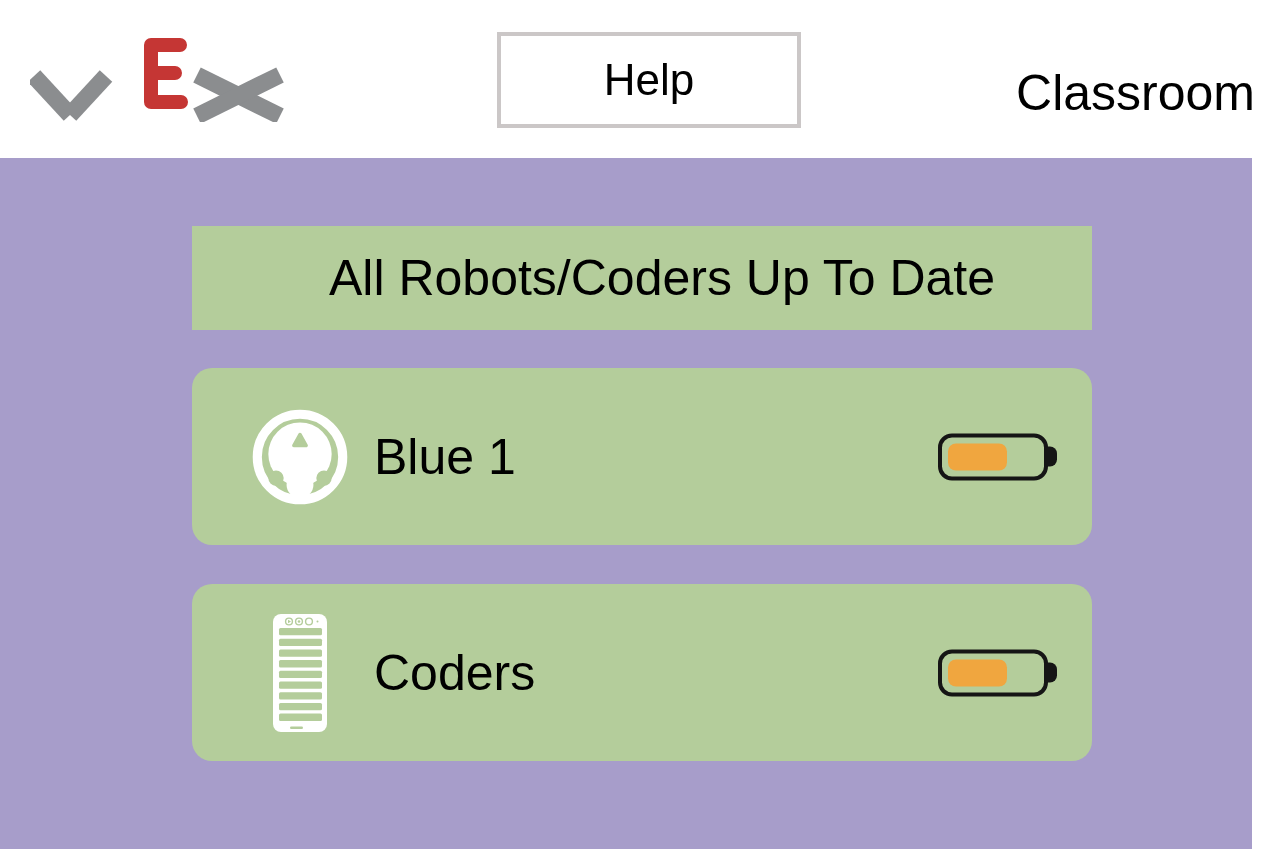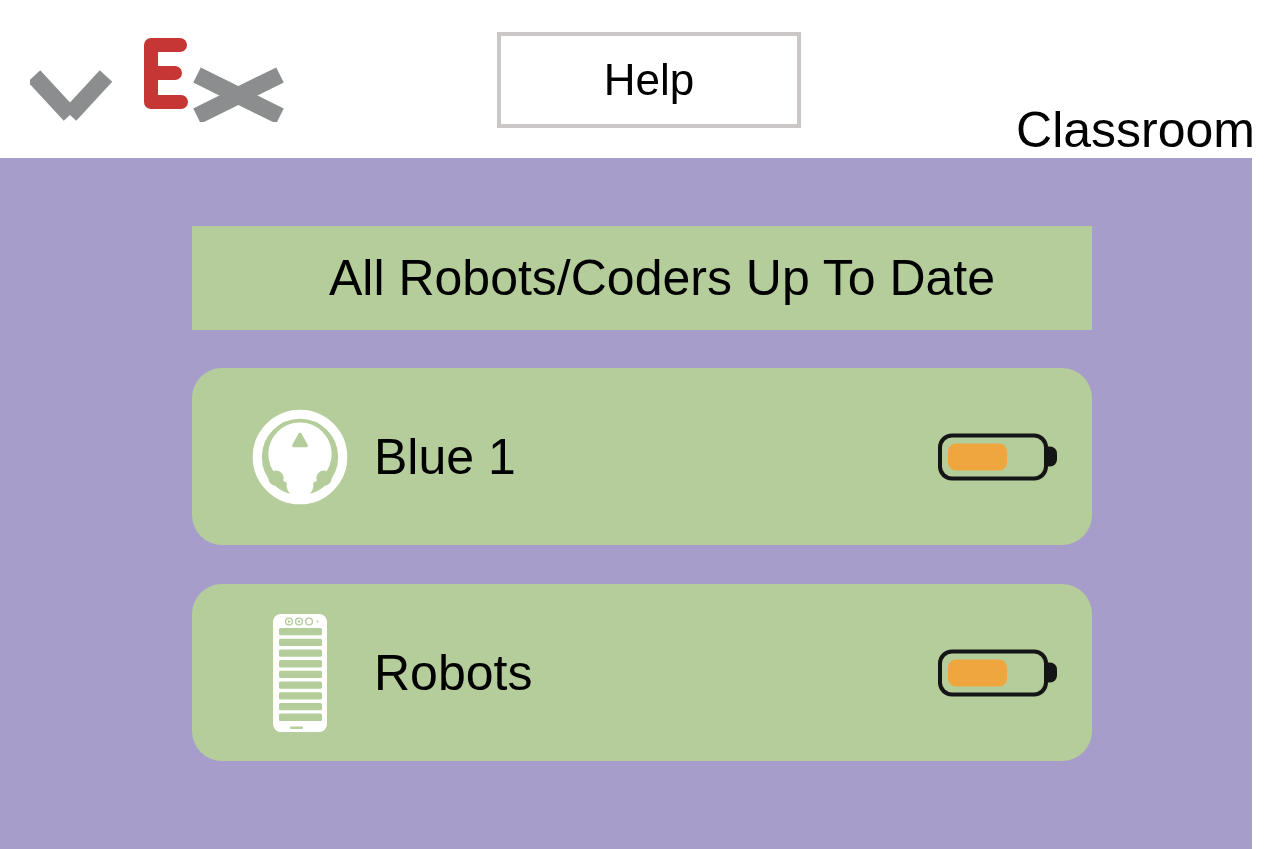--- a/index.html
+++ b/index.html
@@ -21,33 +21,33 @@
   .logo{position:absolute;left:30px;top:36px;width:255px;height:86px;}
   .help-btn{
     position:absolute;left:497px;top:32px;width:304px;height:96px;
     background:#ffffff;border:4px solid var(--help-border);
     display:flex;align-items:center;justify-content:center;
     font-size:44px;color:var(--ink);cursor:pointer;
   }
   .classroom{
     position:absolute;right:29px;top:0;height:158px;
     display:flex;align-items:center;
-    font-size:50px;color:var(--ink);padding-top:28px;margin-top:37px;
+    font-size:50px;color:var(--ink);padding-top:28px;
   }
 
   
   .banner{
     position:absolute;left:192px;top:226px;width:900px;height:104px;
     background:var(--green);
     display:flex;align-items:center;justify-content:center;
     font-size:50px;color:var(--ink);padding-left:40px;
   }
   .device-card{
     position:absolute;left:192px;width:900px;height:177px;
-    background:var(--green);border-radius:30px;
+    background:var(--green);border-radius:20px;
     display:flex;align-items:center;cursor:pointer;
   }
   .card-1{top:368px;}
   .card-2{top:584px;}
   .icon-slot{
     width:96px;height:130px;margin-left:60px;flex:0 0 auto;
     display:flex;align-items:center;justify-content:center;
   }
   .device-label{margin-left:26px;font-size:50px;color:var(--ink);}
   .battery{
@@ -139,20 +139,20 @@
         <rect x="6" y="46.1" width="43" height="7.3" rx="1.5" fill="var(--green)"></rect>
         <rect x="6" y="56.8" width="43" height="7.3" rx="1.5" fill="var(--green)"></rect>
         <rect x="6" y="67.5" width="43" height="7.3" rx="1.5" fill="var(--green)"></rect>
         <rect x="6" y="78.2" width="43" height="7.3" rx="1.5" fill="var(--green)"></rect>
         <rect x="6" y="88.9" width="43" height="7.3" rx="1.5" fill="var(--green)"></rect>
         <rect x="6" y="99.6" width="43" height="7.3" rx="1.5" fill="var(--green)"></rect>
 
         <rect x="17" y="112.5" width="13" height="2.6" rx="1.3" fill="var(--green)"></rect>
       </svg>
     </div>
-    <div class="device-label">Robots</div>
+    <div class="device-label">Coders</div>
     <div class="battery">
       <div class="battery-fill" style="width: 58%;"></div>
       <div class="battery-nub"></div>
     </div>
   </div>
 
 </div>
 
 </body></html>

